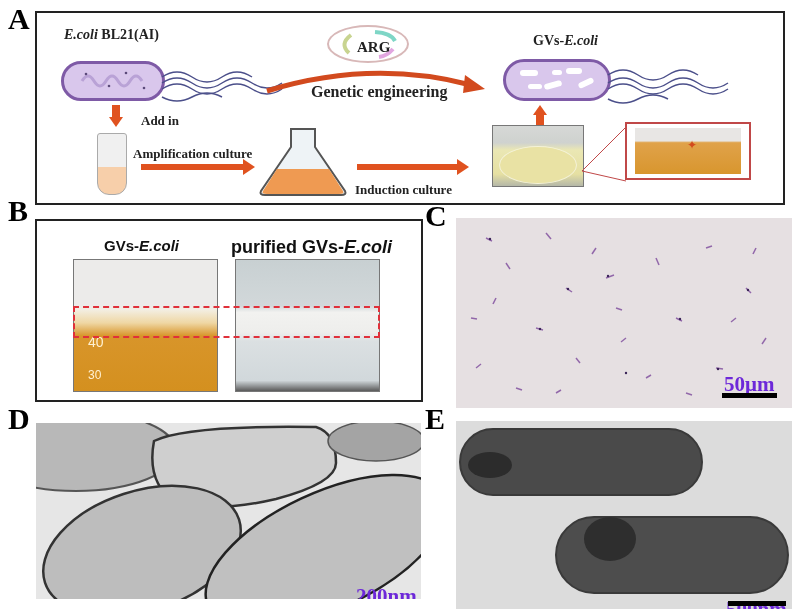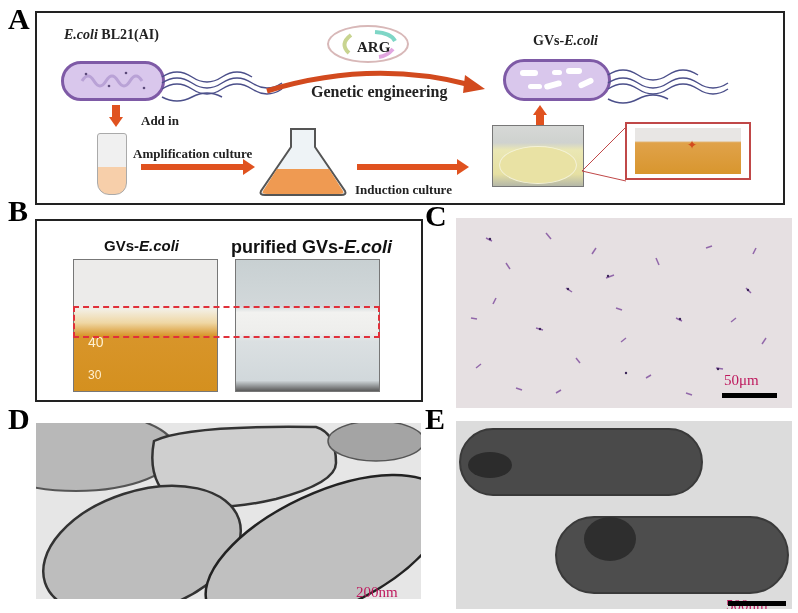--- a/index.html
+++ b/index.html
@@ -6,21 +6,21 @@
   body { width: 798px; height: 613px; background: #ffffff; position: relative; overflow: hidden; font-family: "Liberation Serif", serif; }
   .plabel { position: absolute; font-family: "Liberation Serif", serif; font-weight: bold; font-size: 30px; color: #000; line-height: 1; }
   .frame { position: absolute; border: 2px solid #222; background: #fff; }
   .abs { position: absolute; }
   .serif-b { font-family: "Liberation Serif", serif; font-weight: bold; color: #222; }
   .sans-b { font-family: "Liberation Sans", sans-serif; font-weight: bold; color: #111; }
   .bacterium { position: absolute; border-radius: 40px; background: #d9c7ec; border: 3px solid #7e5aa6; }
   .arrow-h { position: absolute; height: 6px; background: #e0521f; }
   .arrow-h::after { content: ""; position: absolute; right: -10px; top: -5px; border-left: 12px solid #e0521f; border-top: 8px solid transparent; border-bottom: 8px solid transparent; }
   .scalebar { position: absolute; height: 5px; background: #000; }
-  .scaletext { position: absolute; font-family: "Liberation Serif", serif; font-weight: normal; font-size: 15px; color: #be185d; }
+  .scaletext { position: absolute; font-family: "Liberation Serif", serif; font-weight: bold; font-size: 21px; color: #6d28d9; }
   .photo { position: absolute; overflow: hidden; border: 1px solid #777; }
   .dashbox { position: absolute; border: 2px dashed #e0303a; }
 </style>
 </head>
 <body>
 
 <div class="plabel" style="left:8px;top:4px;">A</div>
 <div class="frame" style="left:35px;top:11px;width:750px;height:194px;">
 
   <div class="abs serif-b" style="left:27px;top:14px;font-size:14px;">

